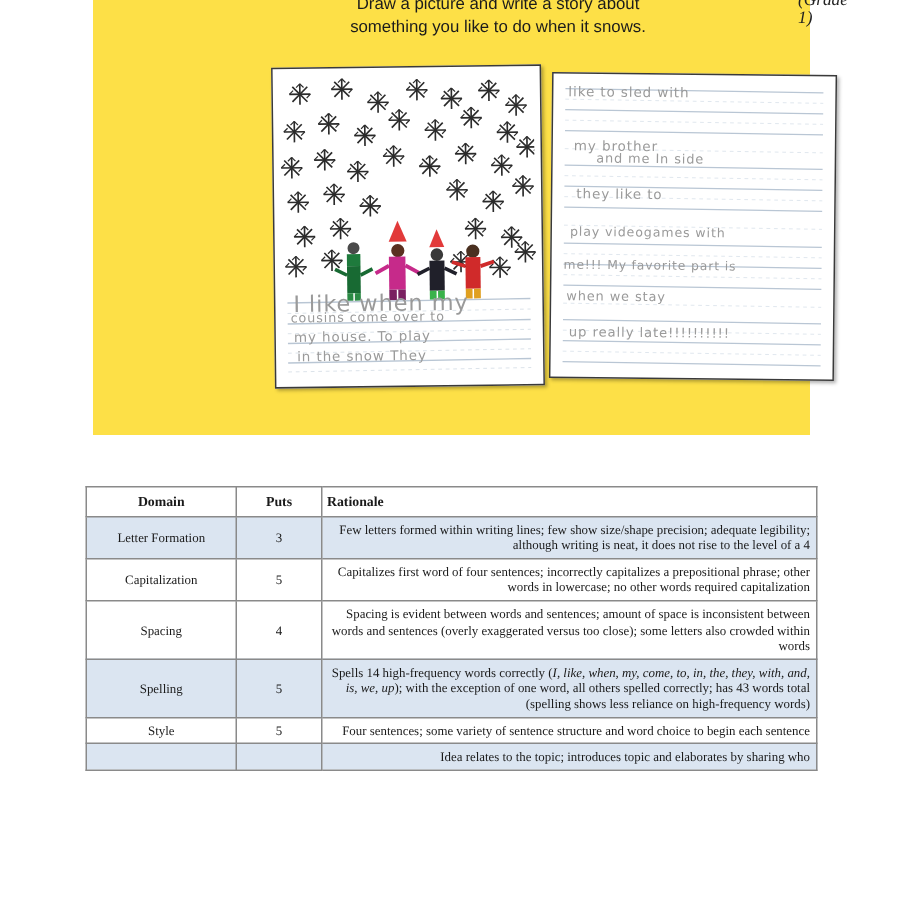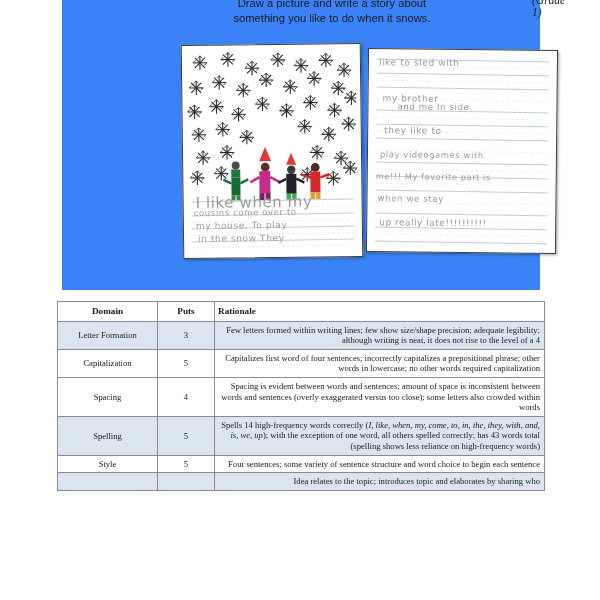--- a/index.html
+++ b/index.html
@@ -15,21 +15,21 @@
     position: relative;
   }
 
   
   #top-panel {
     position: absolute;
     left: 62px;
     top: 0;
     width: 478px;
     height: 290px;
-    background: #3b82f6;
+    background: #fde047;
   }
 
   #prompt-block {
     position: absolute;
     left: 140px;
     top: -4px;
     width: 260px;
     text-align: center;
     font-family: "Liberation Sans", sans-serif;
     font-size: 11.2px;
@@ -90,21 +90,21 @@
     font-family: "DejaVu Sans", sans-serif;
     color: #9a9a9a;
     white-space: nowrap;
     letter-spacing: 0.6px;
   }
 
   
   #rubric-table {
     position: absolute;
     left: 57px;
-    top: 301px;
+    top: 324px;
     width: 488px;
     border-collapse: collapse;
     font-family: "Liberation Serif", serif;
     font-size: 8.6px;
     color: #1a1a1a;
     table-layout: fixed;
     padding-left: 48px;
   }
   #rubric-table th,
   #rubric-table td {

